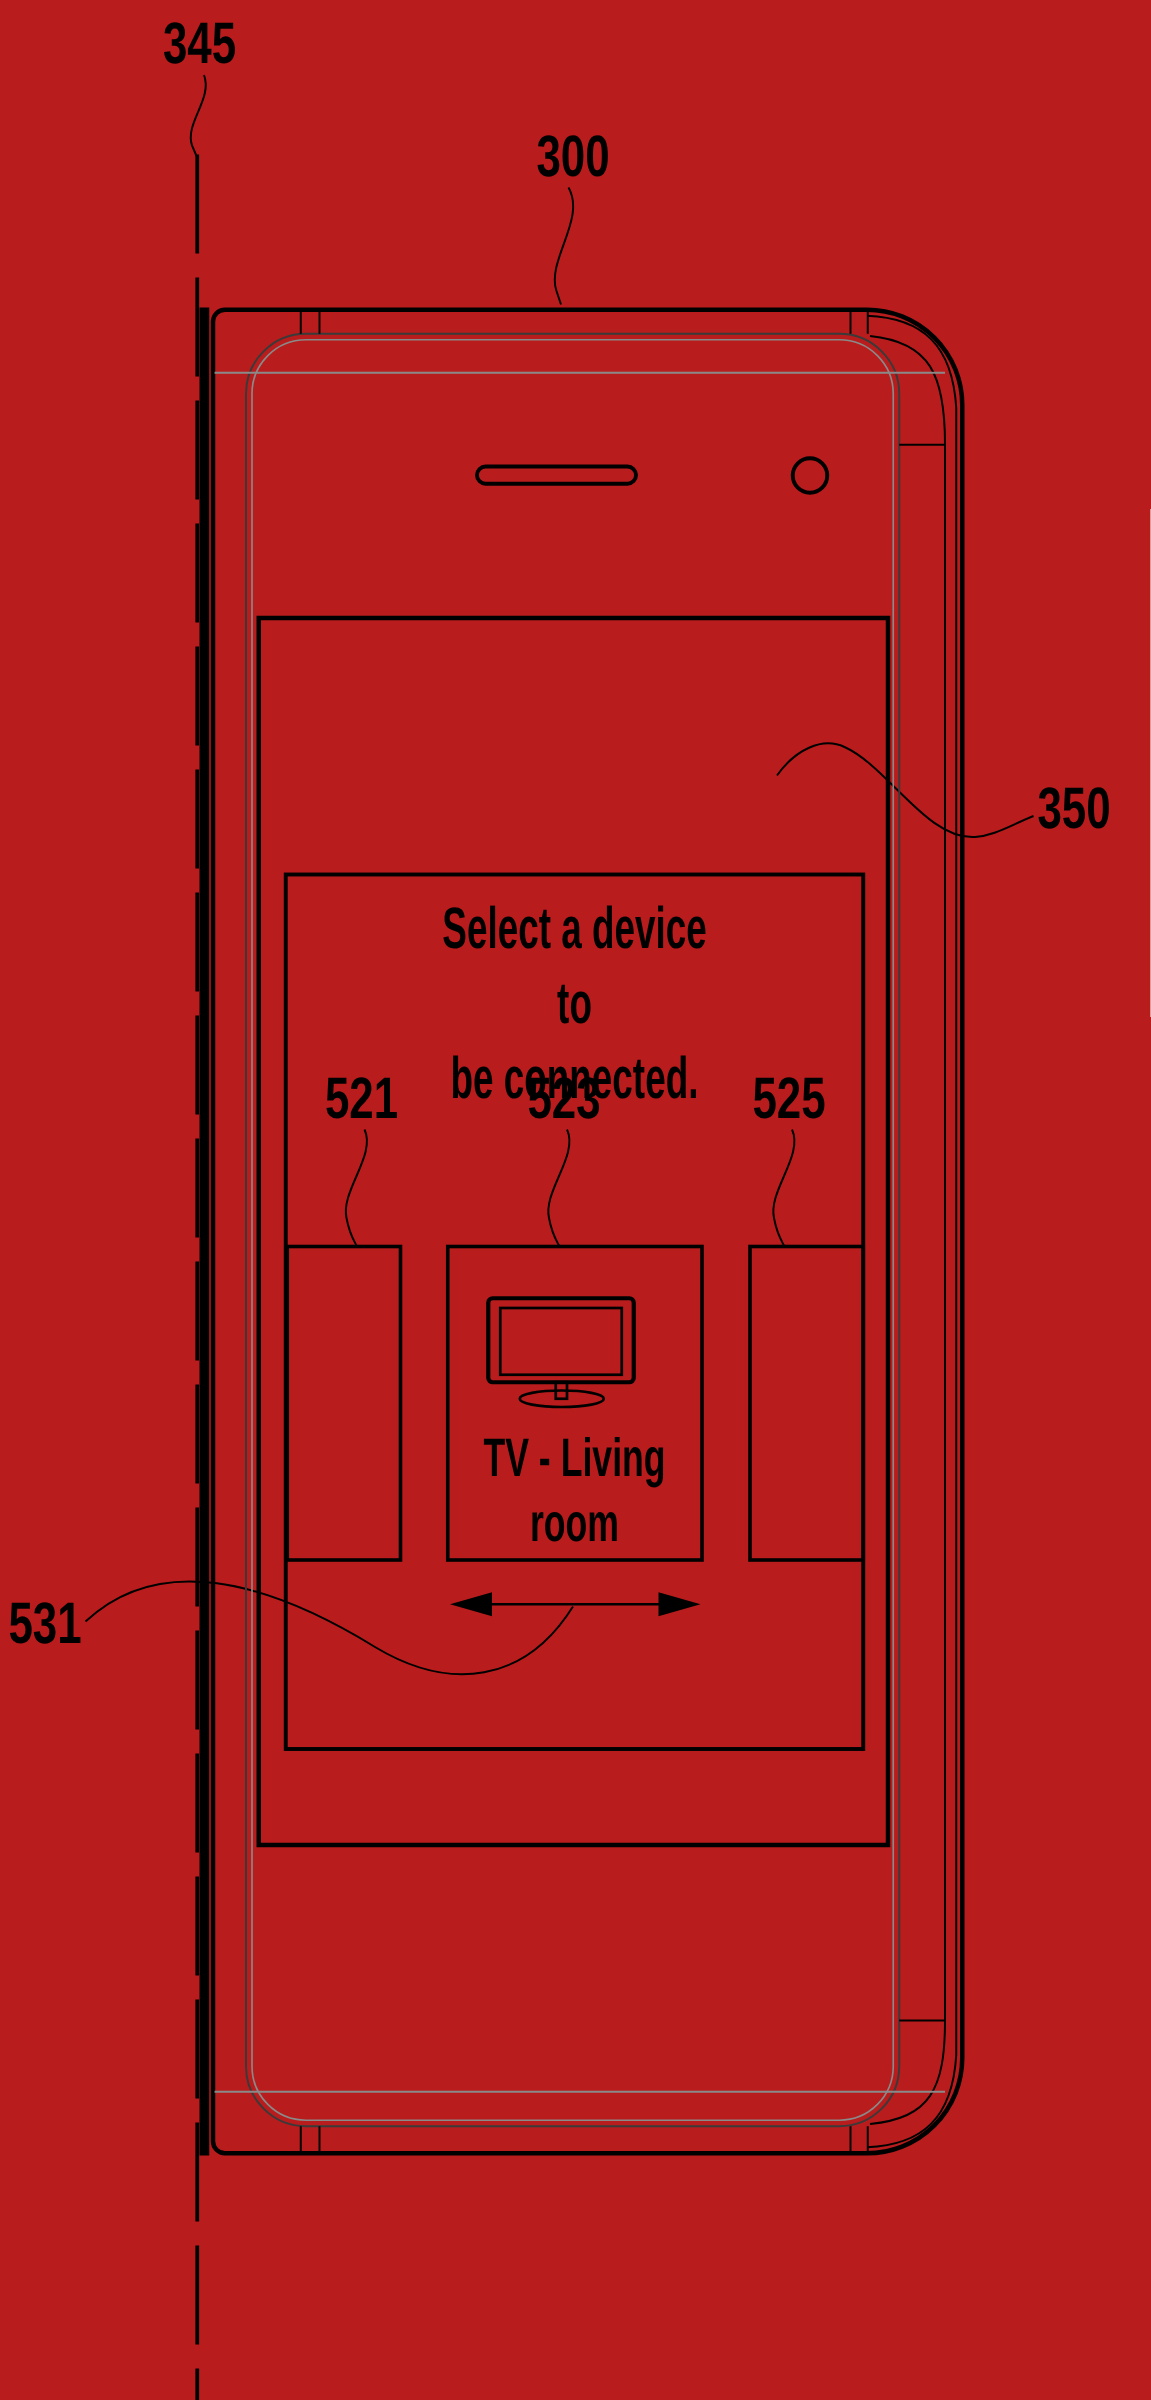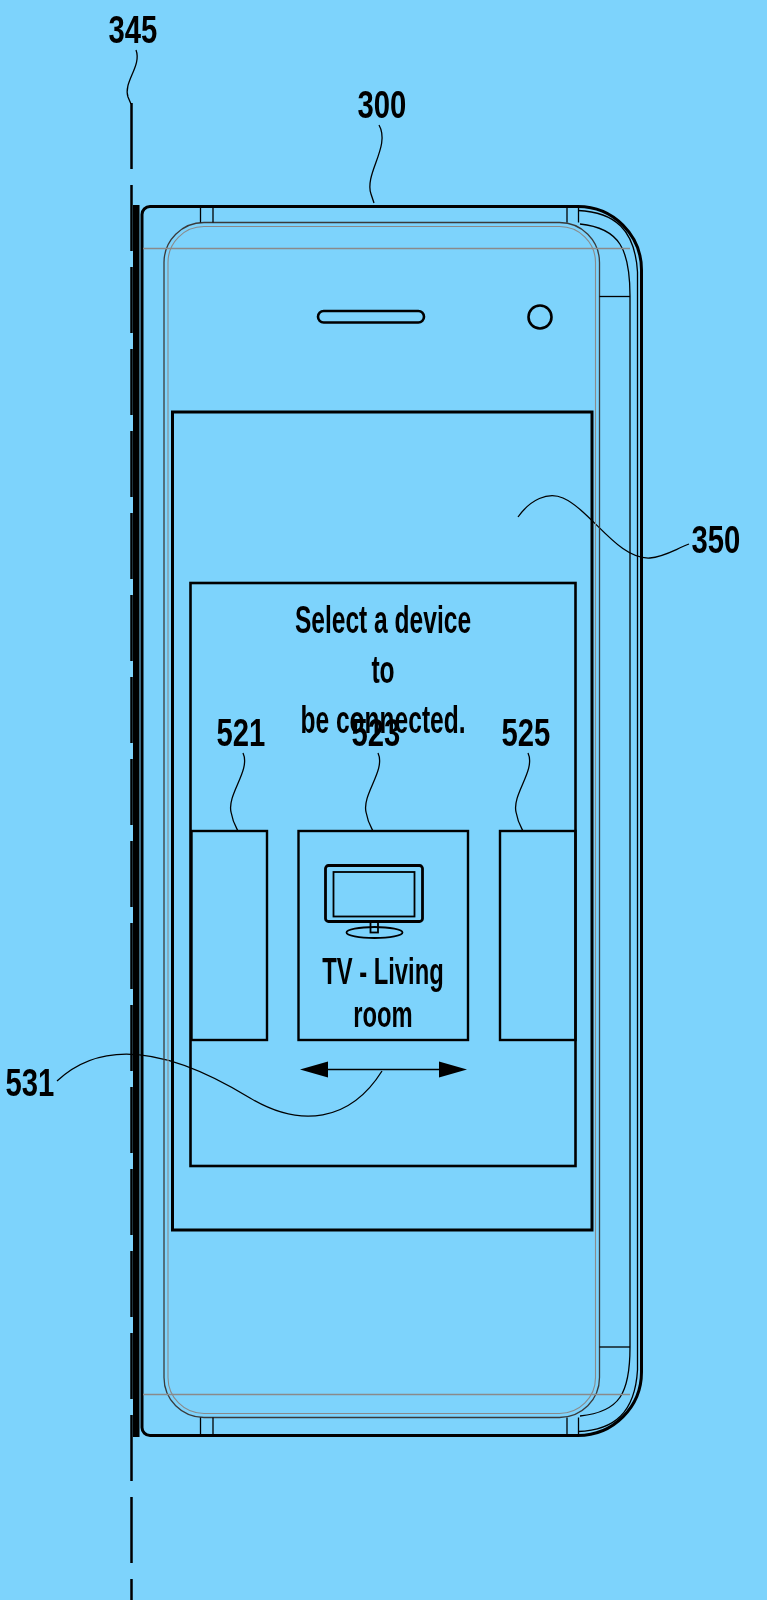--- a/index.html
+++ b/index.html
@@ -1,16 +1,16 @@
 <!DOCTYPE html>
 <html><head>
 <meta charset="utf-8">
 <style>
   html,body{margin:0;padding:0;background:#fff;}
-  .canvas{position:relative;width:767px;height:1600px;background:#7dd3fc;overflow:hidden;
+  .canvas{position:relative;width:767px;height:1600px;background:#b91c1c;overflow:hidden;
           font-family:"Liberation Sans",sans-serif;}
   svg{position:absolute;left:0;top:0;}
   .num{position:absolute;width:140px;text-align:center;color:#000;
        font-weight:700;font-size:39px;line-height:1;
        transform:scaleX(0.75);transform-origin:50% 50%;}
   .dialog-msg{position:absolute;left:233px;top:595px;width:300px;text-align:center;color:#000;
        font-weight:700;font-size:39px;line-height:50px;white-space:pre-line;
        transform:scaleX(0.63);transform-origin:50% 0;}
   .tv-label{position:absolute;left:263px;top:950px;width:240px;text-align:center;color:#000;
        font-weight:700;font-size:36px;line-height:43px;white-space:pre-line;

